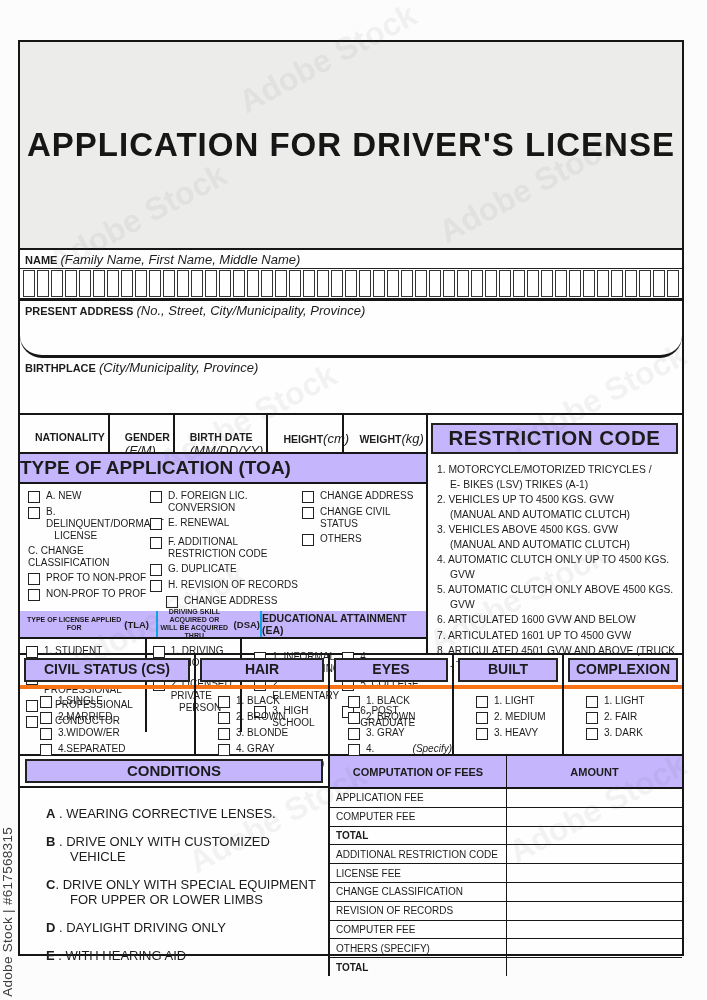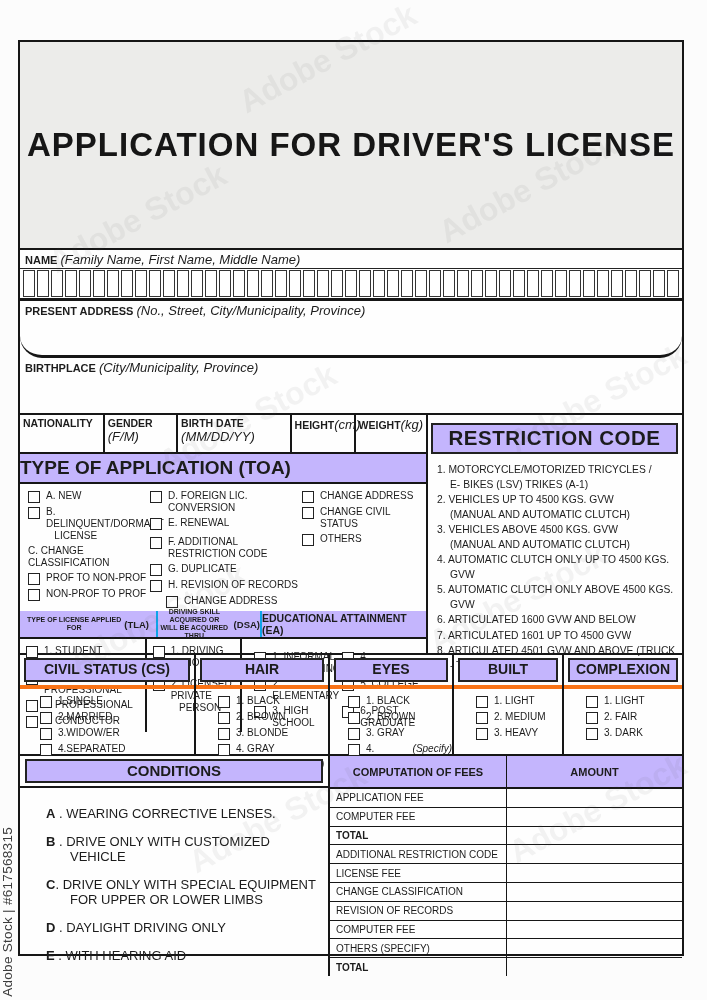--- a/index.html
+++ b/index.html
@@ -22,21 +22,21 @@
   
   .name-label{border-bottom:1.5px solid #222;}
   .boxes-row{height:27px;display:flex;padding:1px 2px;border-bottom:3px solid #161616;flex:none;}
   .char-box{flex:1;border:1.8px solid #333;background:#fff;margin:0 0.6px;}
   .addr-block{height:54px;border-bottom:3px solid #161616;flex:none;border-radius:22px;}
   .bp-block{height:55px;border-bottom:2px solid #161616;flex:none;}
   
   .mid{height:238px;display:flex;border-bottom:2px solid #161616;flex:none;}
   .mid-left{width:408px;border-right:2px solid #161616;display:flex;flex-direction:column;flex:none;box-sizing:border-box;}
   .nat-row{height:37px;display:flex;border-bottom:2px solid #161616;flex:none;}
-  .nat-cell{border-right:2px solid #161616;padding:2px 3px;font-size:10.5px;font-weight:bold;box-sizing:border-box;}
+  .nat-cell{border-right:2px solid #161616;padding:16px 3px;font-size:10.5px;font-weight:bold;box-sizing:border-box;margin-left:12px;}
   .nat-cell:last-child{border-right:none;}
   .toa-header{height:28px;border-bottom:2px solid #161616;font-size:19px;font-weight:bold;
               line-height:27px;flex:none;}
   .toa-body{flex:1;display:flex;padding:6px 0 0 8px;font-size:10px;}
   .toa-c1{width:122px;flex:none;}
   .toa-c2{width:152px;flex:none;}
   .toa-c3{width:120px;flex:none;}
   .noCb{margin-bottom:3px;line-height:12px;}
   .indent16{margin-left:16px;}
   .mt6{margin-top:6px;}

